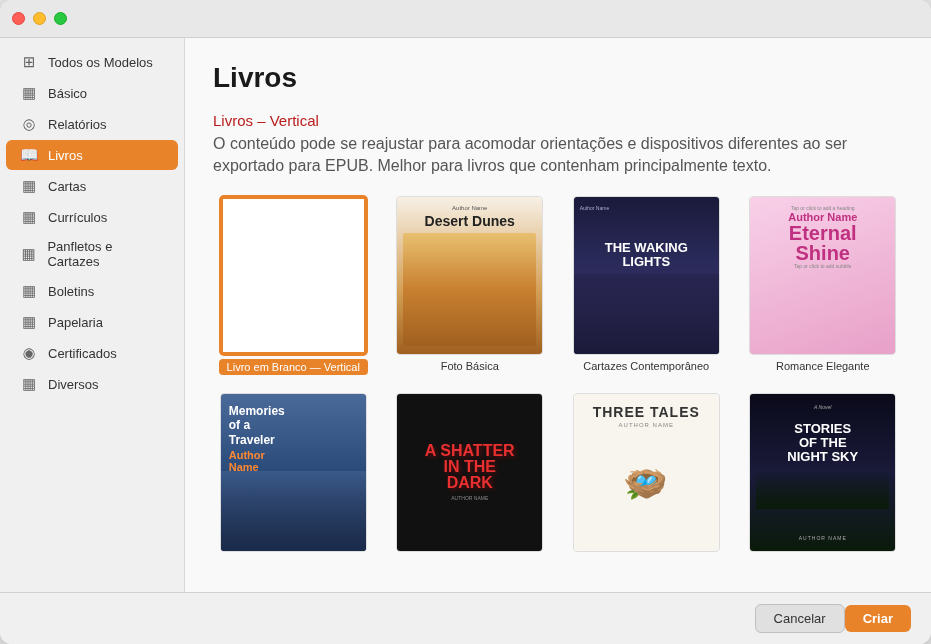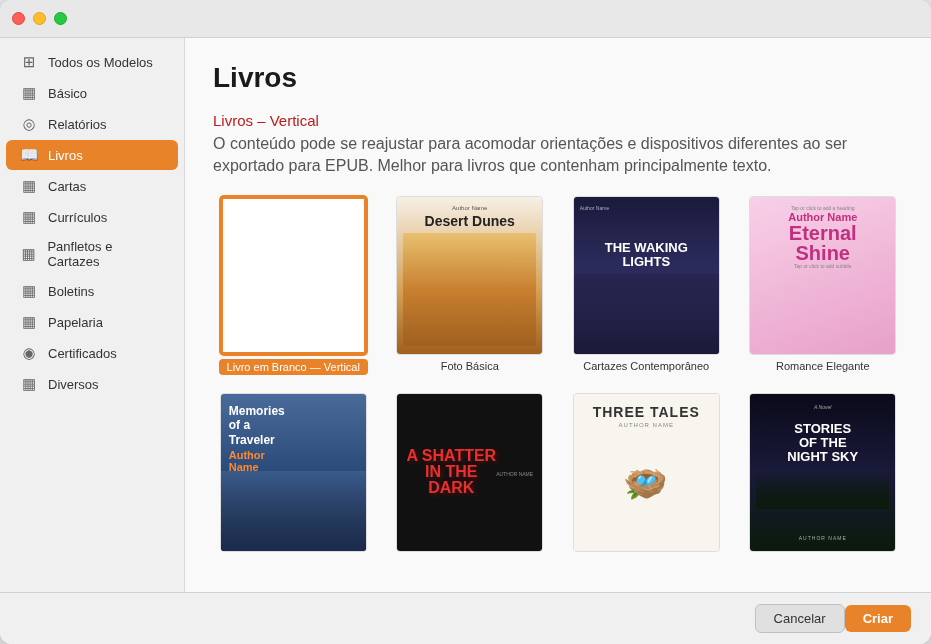--- a/index.html
+++ b/index.html
@@ -251,21 +251,21 @@
       position: absolute;
       bottom: 0; left: 0; right: 0;
       height: 80px;
       background: linear-gradient(0deg, #1a2a4a 0%, rgba(74,106,154,0.5) 100%);
     }
     
     .shatter {
       background: #111;
       width: 100%; height: 100%;
       display: flex;
-      flex-direction: row;
+      flex-direction: column;
       align-items: center;
       justify-content: center;
       position: relative;
     }
     .shatter .shatter-title {
       font-size: 16px;
       font-weight: 900;
       color: #e83030;
       text-transform: uppercase;
       text-align: center;

